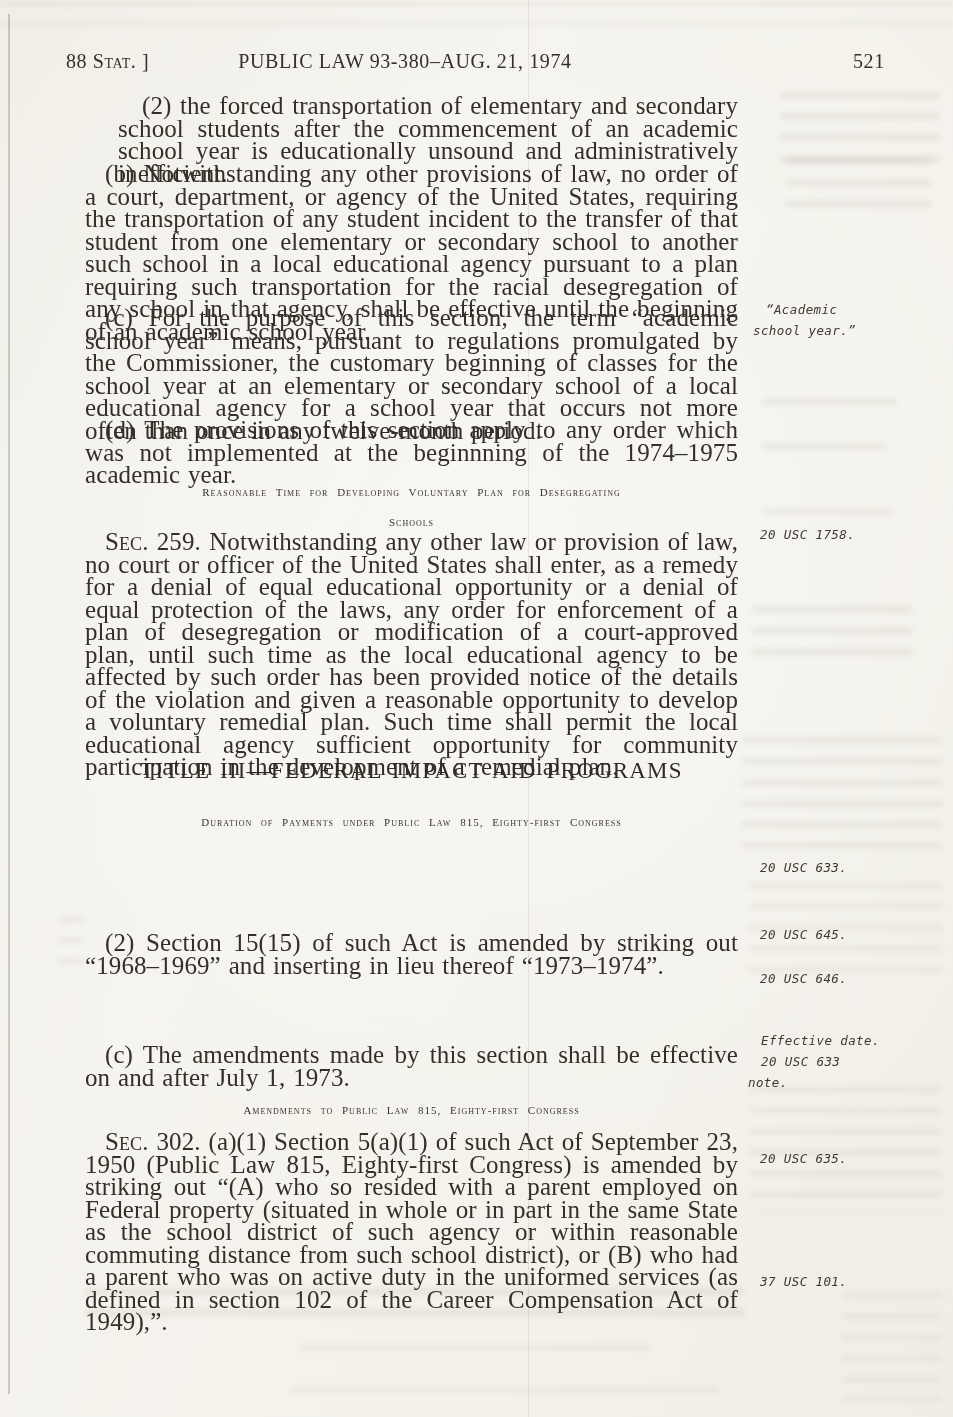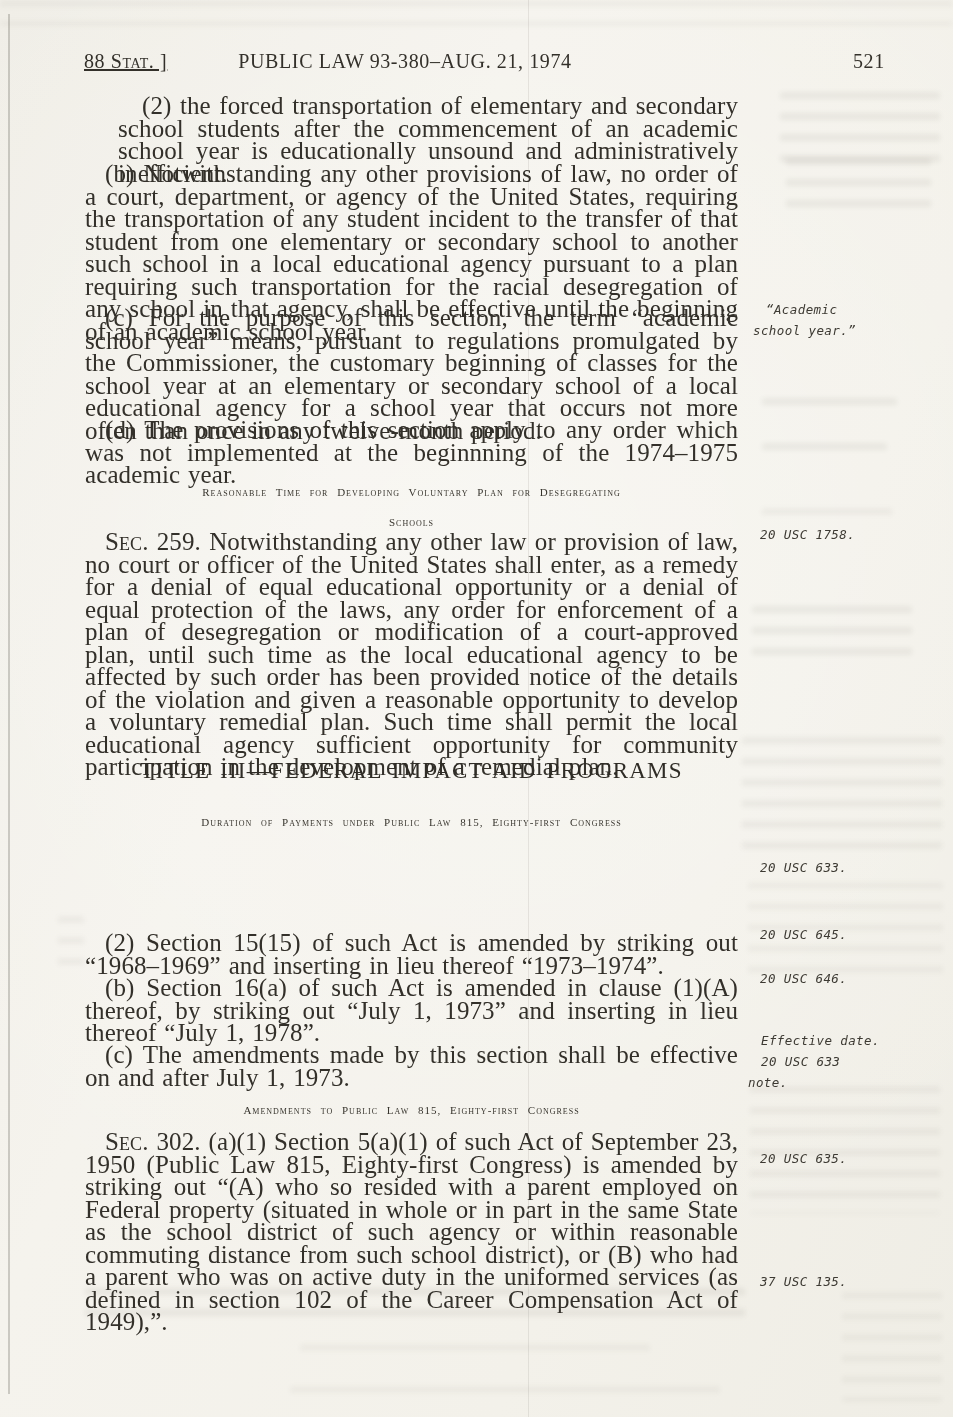--- a/index.html
+++ b/index.html
@@ -60,21 +60,21 @@
   <div class="ghost" style="left:752px;top:606px;width:160px;height:58px;"></div>
   <div class="ghost" style="left:742px;top:737px;width:200px;height:112px;opacity:.4;"></div>
   <div class="ghost" style="left:748px;top:882px;width:195px;height:96px;opacity:.3;"></div>
   <div class="ghost" style="left:58px;top:916px;width:26px;height:60px;opacity:.35;"></div>
   <div class="ghost" style="left:750px;top:1086px;width:190px;height:128px;opacity:.35;"></div>
   <div class="ghost" style="left:85px;top:1288px;width:660px;height:40px;opacity:.5;"></div>
   <div class="ghost" style="left:842px;top:1292px;width:100px;height:110px;opacity:.3;"></div>
   <div class="ghost" style="left:300px;top:1344px;width:350px;height:16px;opacity:.3;"></div>
   <div class="ghost" style="left:290px;top:1386px;width:430px;height:20px;opacity:.3;"></div>
 
-  <div class="abs hdr sc" style="left:84px;top:50px;text-decoration:underline;">88 Stat. ]</div>
+  <div class="abs hdr sc" style="left:66px;top:50px;">88 Stat. ]</div>
   <div class="abs hdr" style="left:85px;top:50px;width:640px;text-align:center;">PUBLIC LAW 93-380–AUG. 21, 1974</div>
   <div class="abs hdr" style="left:853px;top:50px;">521</div>
 
   <div class="abs bodypar" style="left:118px;top:95px;width:620px;text-indent:24px;">(2) the forced transportation of elementary and secondary school students after the commencement of an academic school year is educationally unsound and administratively inefficient.</div>
 
   <div class="abs bodypar ind" style="left:85px;top:163px;width:653px;">(b) Notwithstanding any other provisions of law, no order of a court, department, or agency of the United States, requiring the transportation of any student incident to the transfer of that student from one elementary or secondary school to another such school in a local educational agency pursuant to a plan requiring such transportation for the racial desegregation of any school in that agency, shall be effective until the beginning of an academic school year.</div>
 
   <div class="abs bodypar ind" style="left:85px;top:307px;width:653px;">(c) For the purpose of this section, the term “academic school year” means, pursuant to regulations promulgated by the Commissioner, the customary beginning of classes for the school year at an elementary or secondary school of a local educational agency for a school year that occurs not more often than once in any twelve-month period.</div>
 
   <div class="abs bodypar ind" style="left:85px;top:419px;width:653px;">(d) The provisions of this section apply to any order which was not implemented at the beginnning of the 1974–1975 academic year.</div>
@@ -88,21 +88,20 @@
     <span class="sc">Sec. 259.</span><span> Notwithstanding any other law or provision of law, no court or officer of the United States shall enter, as a remedy for a denial of equal educational opportunity or a denial of equal protection of the laws, any order for enforcement of a plan of desegregation or modification of a court-approved plan, until such time as the local educational agency to be affected by such order has been provided notice of the details of the violation and given a reasonable opportunity to develop a voluntary remedial plan. Such time shall permit the local educational agency sufficient opportunity for community participation in the development of a remedial plan.</span>
   </div>
 
   <div class="abs title3" style="left:85px;top:758px;width:653px;">TITLE III—FEDERAL IMPACT AID PROGRAMS</div>
 
   <div class="abs shead" style="left:85px;top:810px;width:653px;line-height:24px;">Duration of Payments under Public Law 815, Eighty-first Congress</div>
 
 
   <div class="abs bodypar ind" style="left:85px;top:932px;width:653px;">(2) Section 15(15) of such Act is amended by striking out “1968–1969” and inserting in lieu thereof “1973–1974”.</div>
 
-  <div class="abs bodypar ind" style="left:85px;top:977px;width:653px;">(b) Section 16(a) of such Act is amended in clause (1)(A) thereof, by striking out “July 1, 1973” and inserting in lieu thereof “July 1, 1978”.</div>
 
   <div class="abs bodypar ind" style="left:85px;top:1044px;width:653px;">(c) The amendments made by this section shall be effective on and after July 1, 1973.</div>
 
   <div class="abs shead" style="left:85px;top:1098px;width:653px;line-height:24px;">Amendments to Public Law 815, Eighty-first Congress</div>
 
   <div class="abs bodypar ind" style="left:85px;top:1131px;width:653px;">
     <span class="sc">Sec. 302.</span><span> (a)(1) Section 5(a)(1) of such Act of September 23, 1950 (Public Law 815, Eighty-first Congress) is amended by striking out “(A) who so resided with a parent employed on Federal property (situated in whole or in part in the same State as the school district of such agency or within reasonable commuting distance from such school district), or (B) who had a parent who was on active duty in the uniformed services (as defined in section 102 of the Career Compensation Act of 1949),”.</span>
   </div>
 
   <div class="abs mnote" style="left:753px;top:299px;">
@@ -119,15 +118,15 @@
   <div class="abs mnote" style="left:760px;top:968px;">20 USC 646.</div>
 
   <div class="abs mnote" style="left:748px;top:1030px;">
     <div class="mi">Effective date.</div>
     <div class="mi">20 USC 633</div>
     <div>note.</div>
   </div>
 
   <div class="abs mnote" style="left:760px;top:1148px;">20 USC 635.</div>
 
-  <div class="abs mnote" style="left:760px;top:1271px;">37 USC 135.</div>
+  <div class="abs mnote" style="left:760px;top:1271px;">37 USC 101.</div>
 
 </div>
 
 </body></html>

